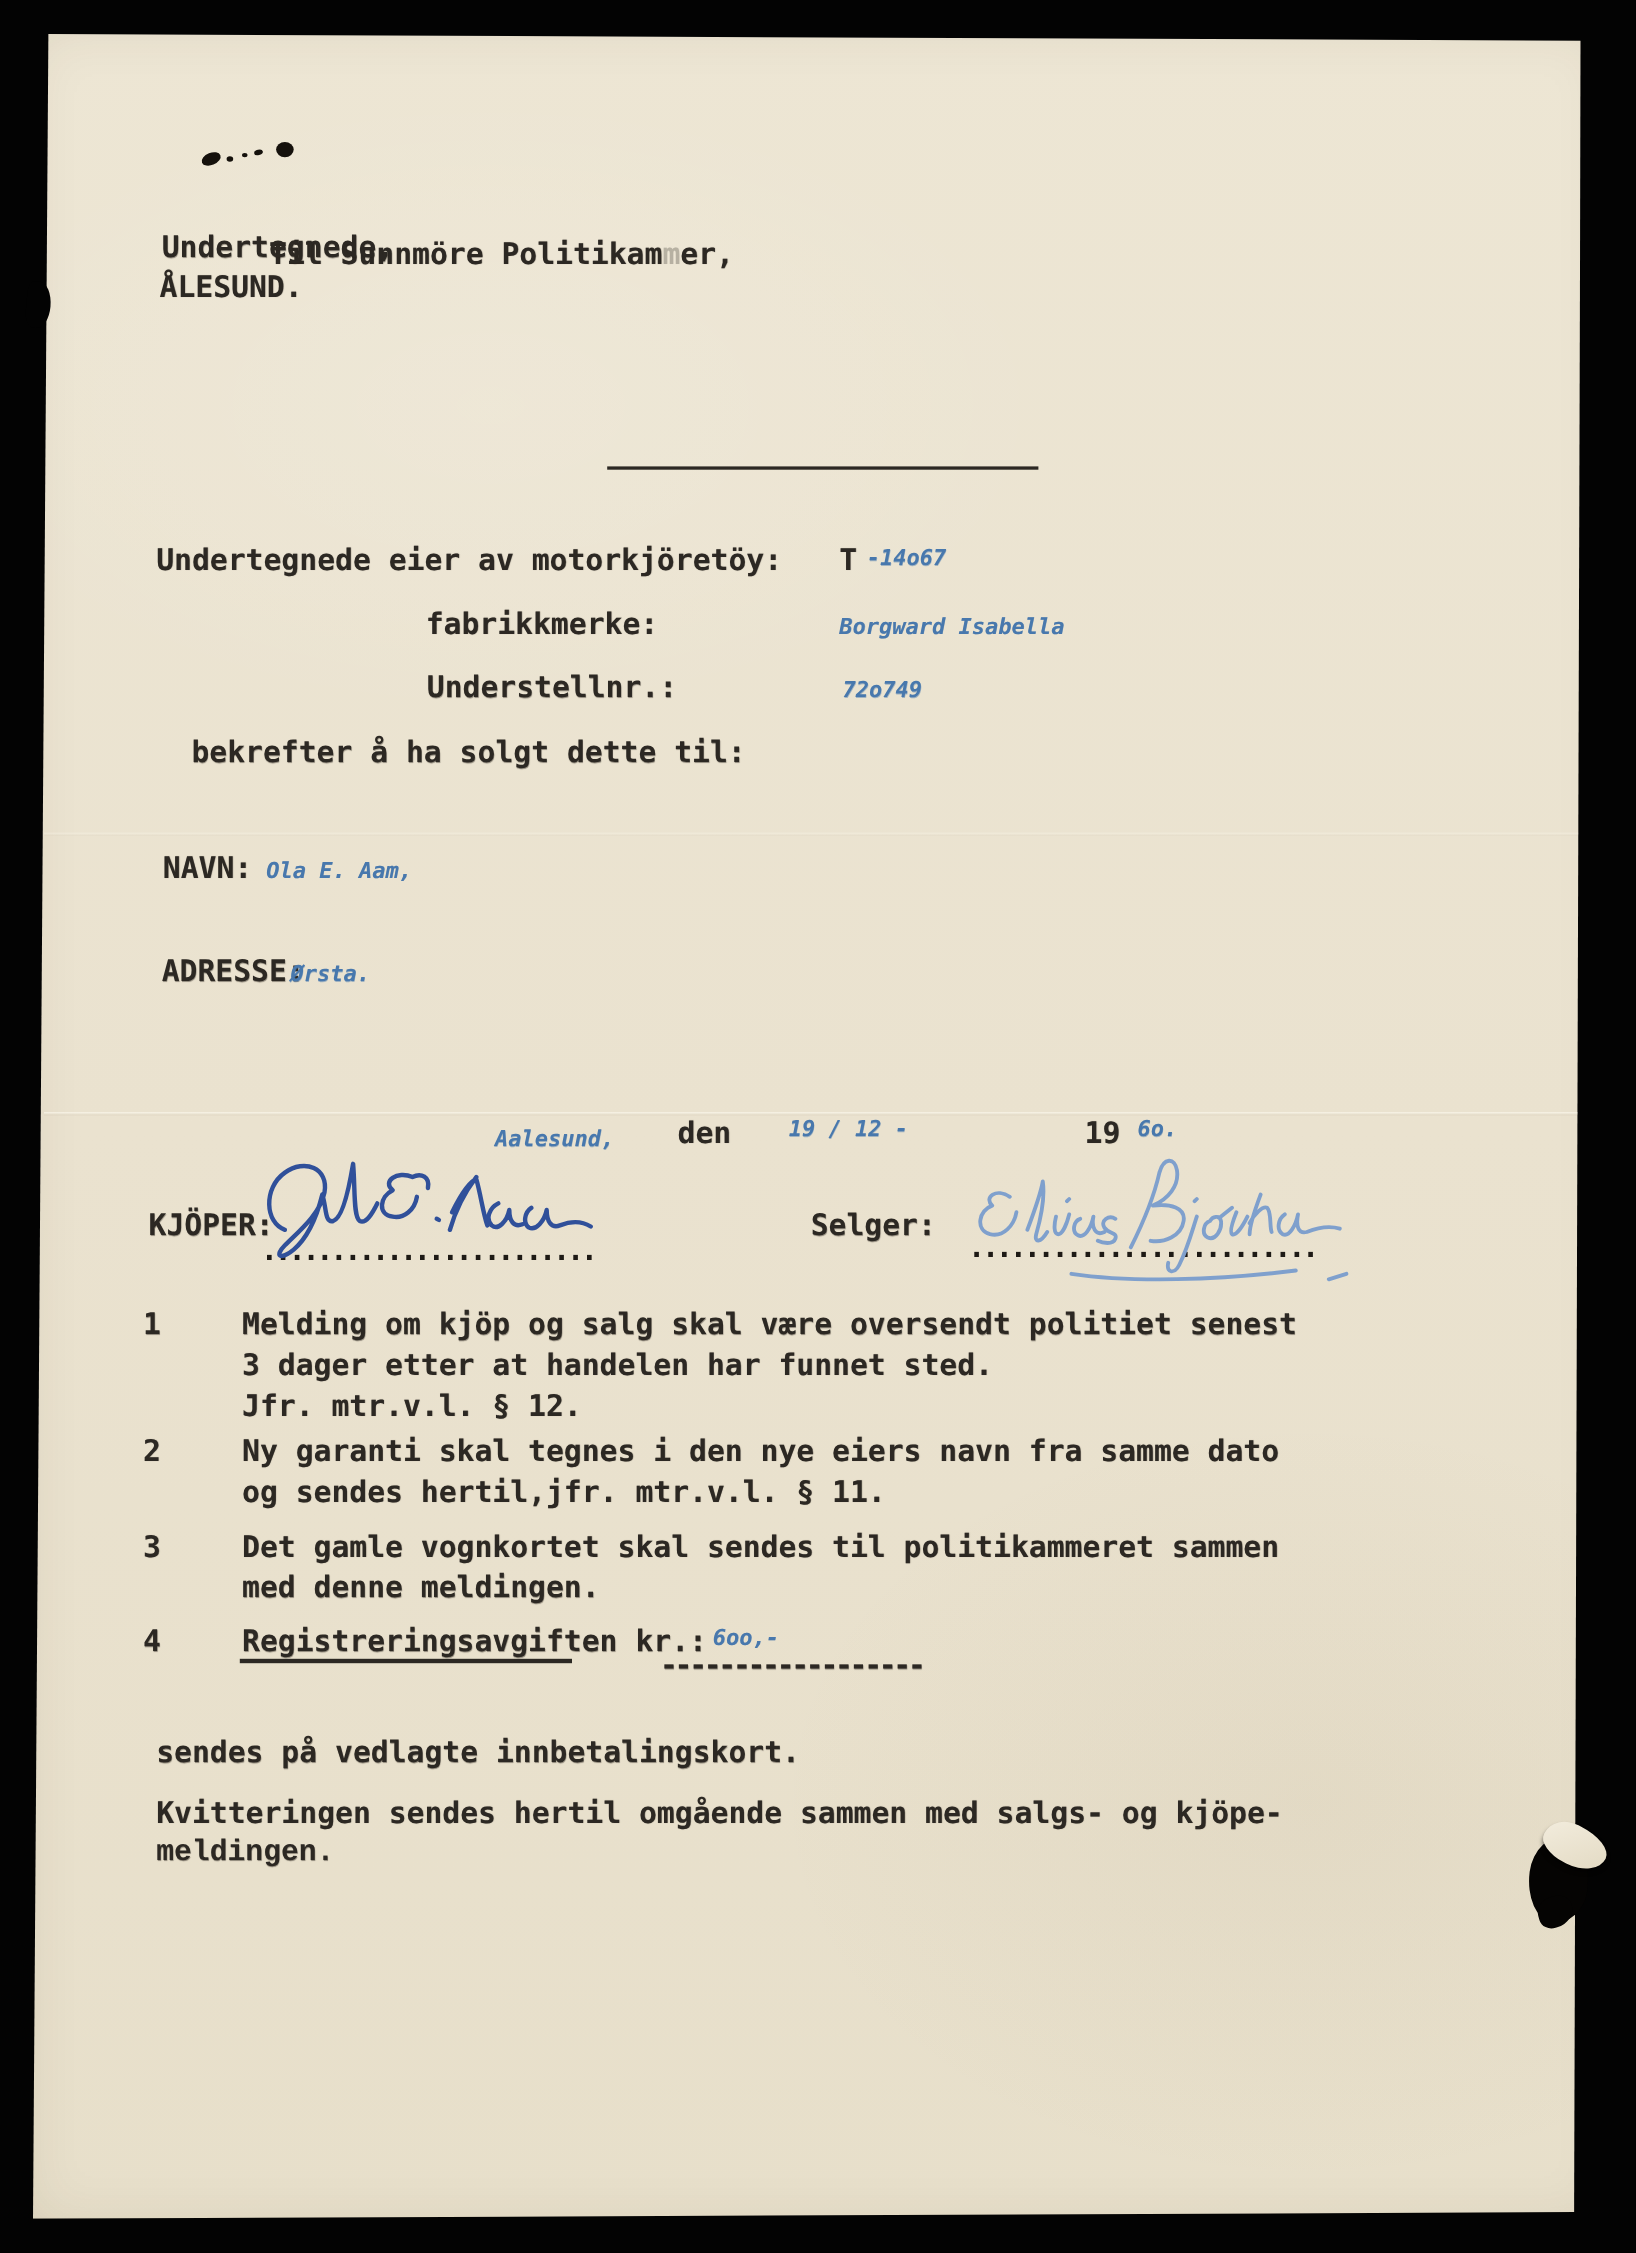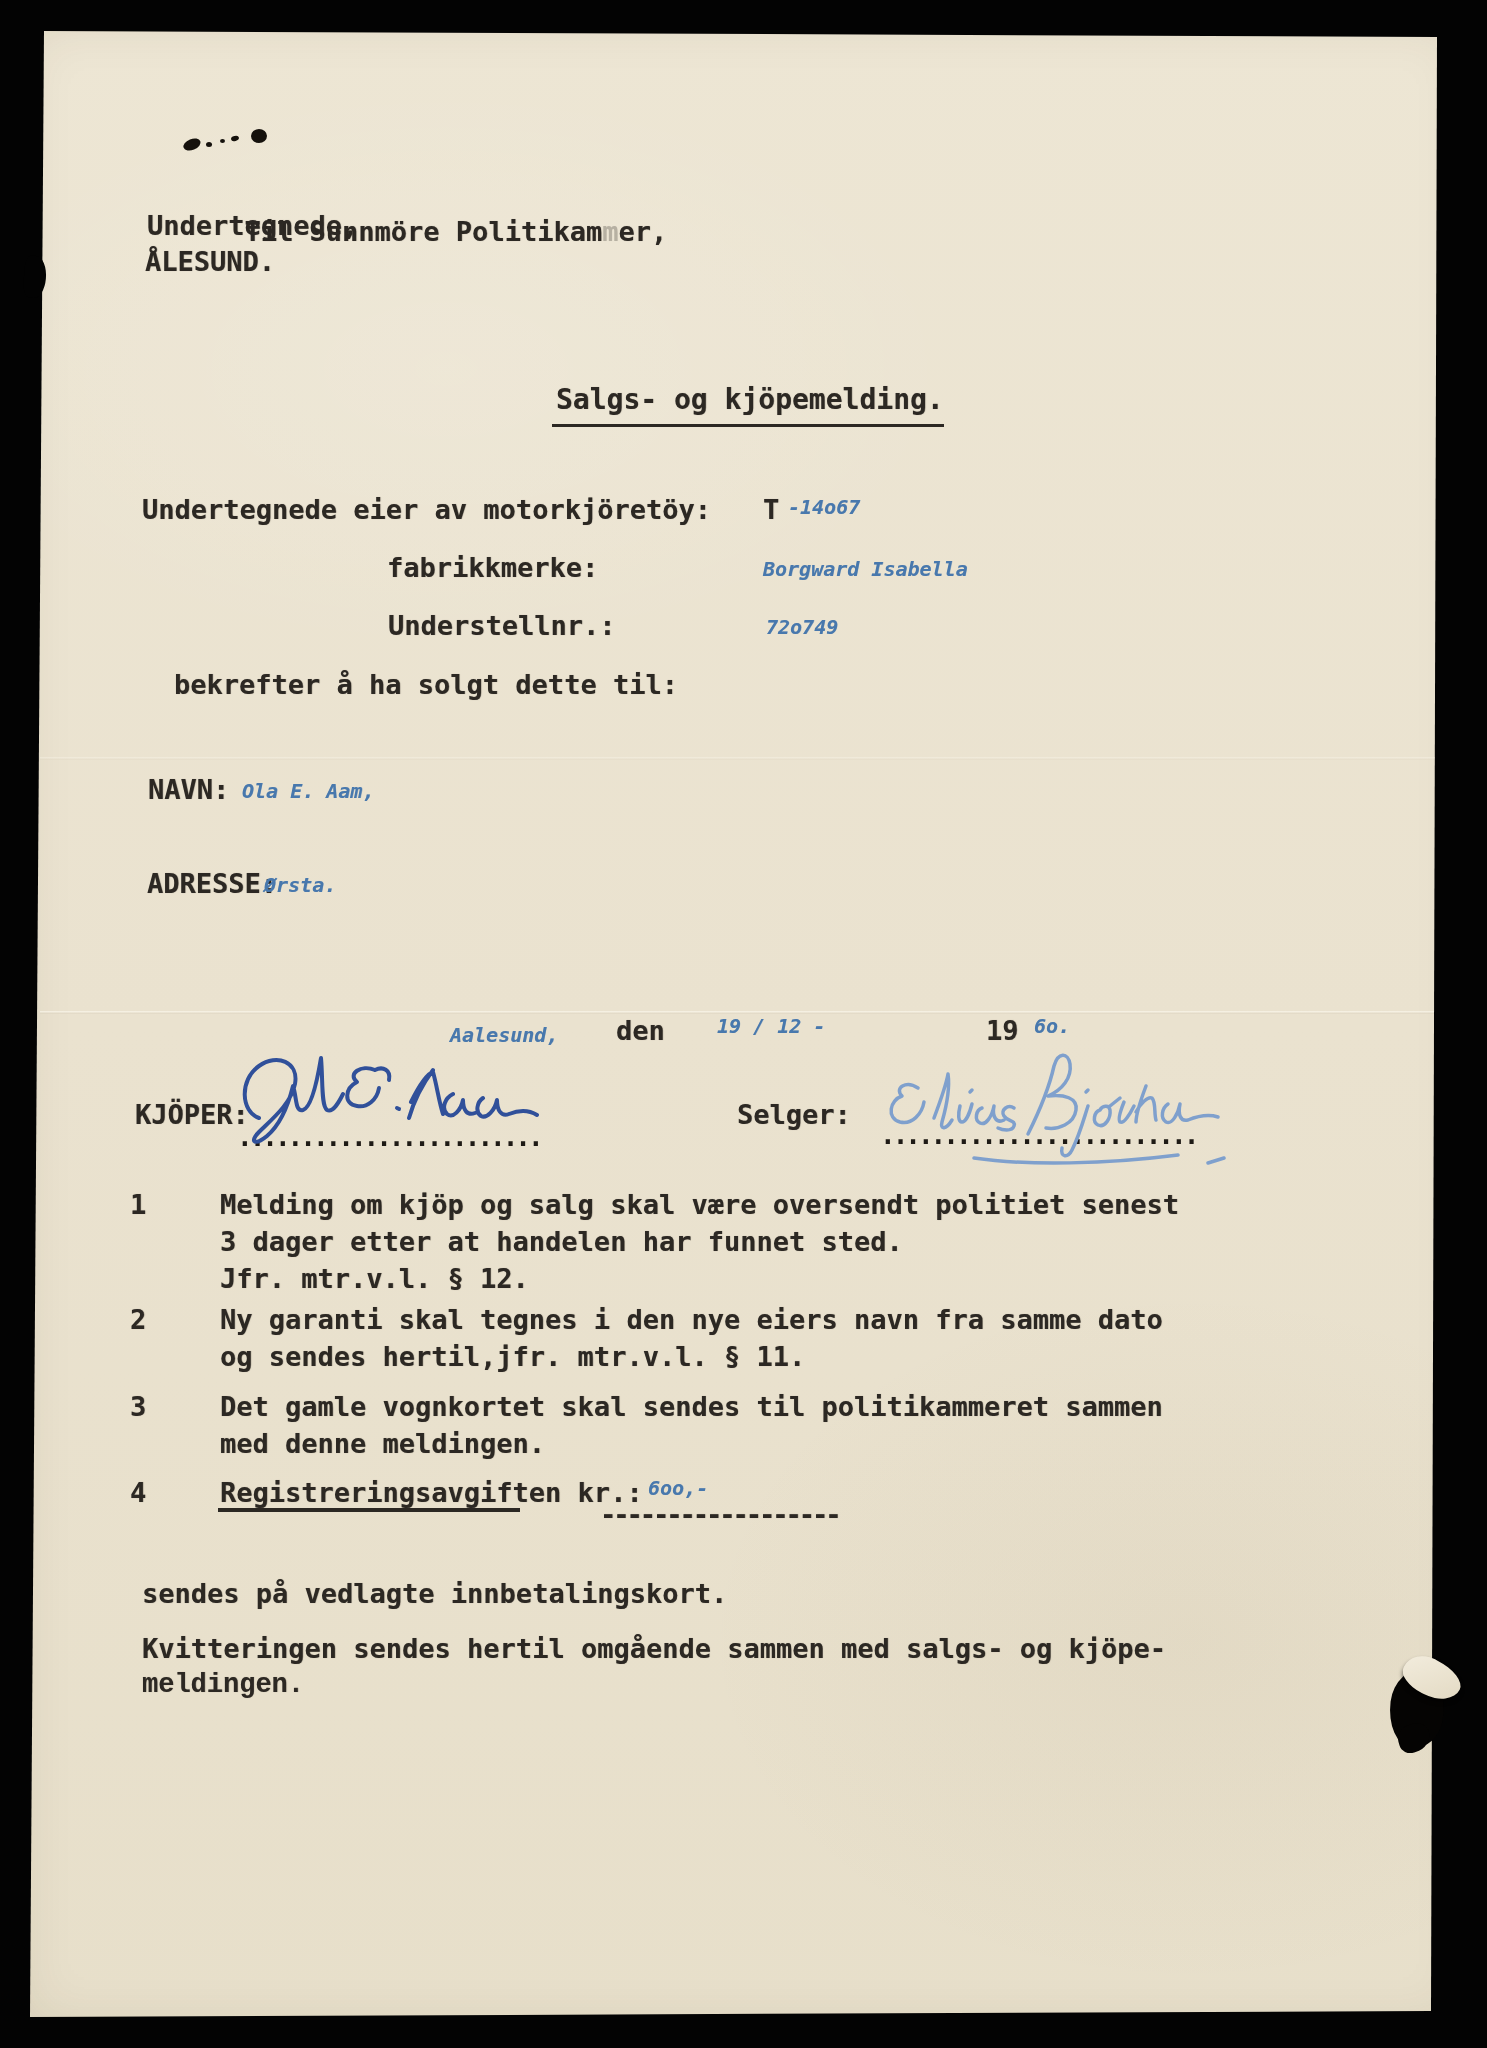--- a/index.html
+++ b/index.html
@@ -48,21 +48,20 @@
     <div class="abs mark" style="left:220px;top:139px;width:5px;height:4px;"></div>
     <div class="abs mark" style="left:231px;top:136px;width:8px;height:5px;transform:rotate(-14deg);"></div>
     <div class="abs mark" style="left:251px;top:129px;width:16px;height:14px;"></div>
 
     <div class="abs tw" style="left:147px;top:176px;">
       <span>Til Sunnmöre Politikam</span><span style="opacity:0.28">m</span><span>er,</span>
     </div>
     <div class="abs tw" style="left:147px;top:207px;">Undertegnede,</div>
     <div class="abs tw" style="left:145px;top:243px;">ÅLESUND.</div>
 
-    <div class="abs tw" style="left:556px;top:381px;font-size:28px;">Salgs- og kjöpemelding.</div>
     <div class="abs rule" style="left:552px;top:424px;width:392px;height:3px;"></div>
 
     <div class="abs tw" style="left:142px;top:491px;">Undertegnede eier av motorkjöretöy:</div>
     <div class="abs tw" style="left:763px;top:491px;">T</div>
     <div class="abs blue" style="left:788px;top:489px;">-14o67</div>
     <div class="abs tw" style="left:387px;top:549px;">fabrikkmerke:</div>
     <div class="abs blue" style="left:763px;top:551px;">Borgward Isabella</div>
     <div class="abs tw" style="left:388px;top:607px;">Understellnr.:</div>
     <div class="abs blue" style="left:766px;top:609px;">72o749</div>
     <div class="abs tw" style="left:160px;top:666px;margin-left:14px;">bekrefter å ha solgt dette til:</div>

